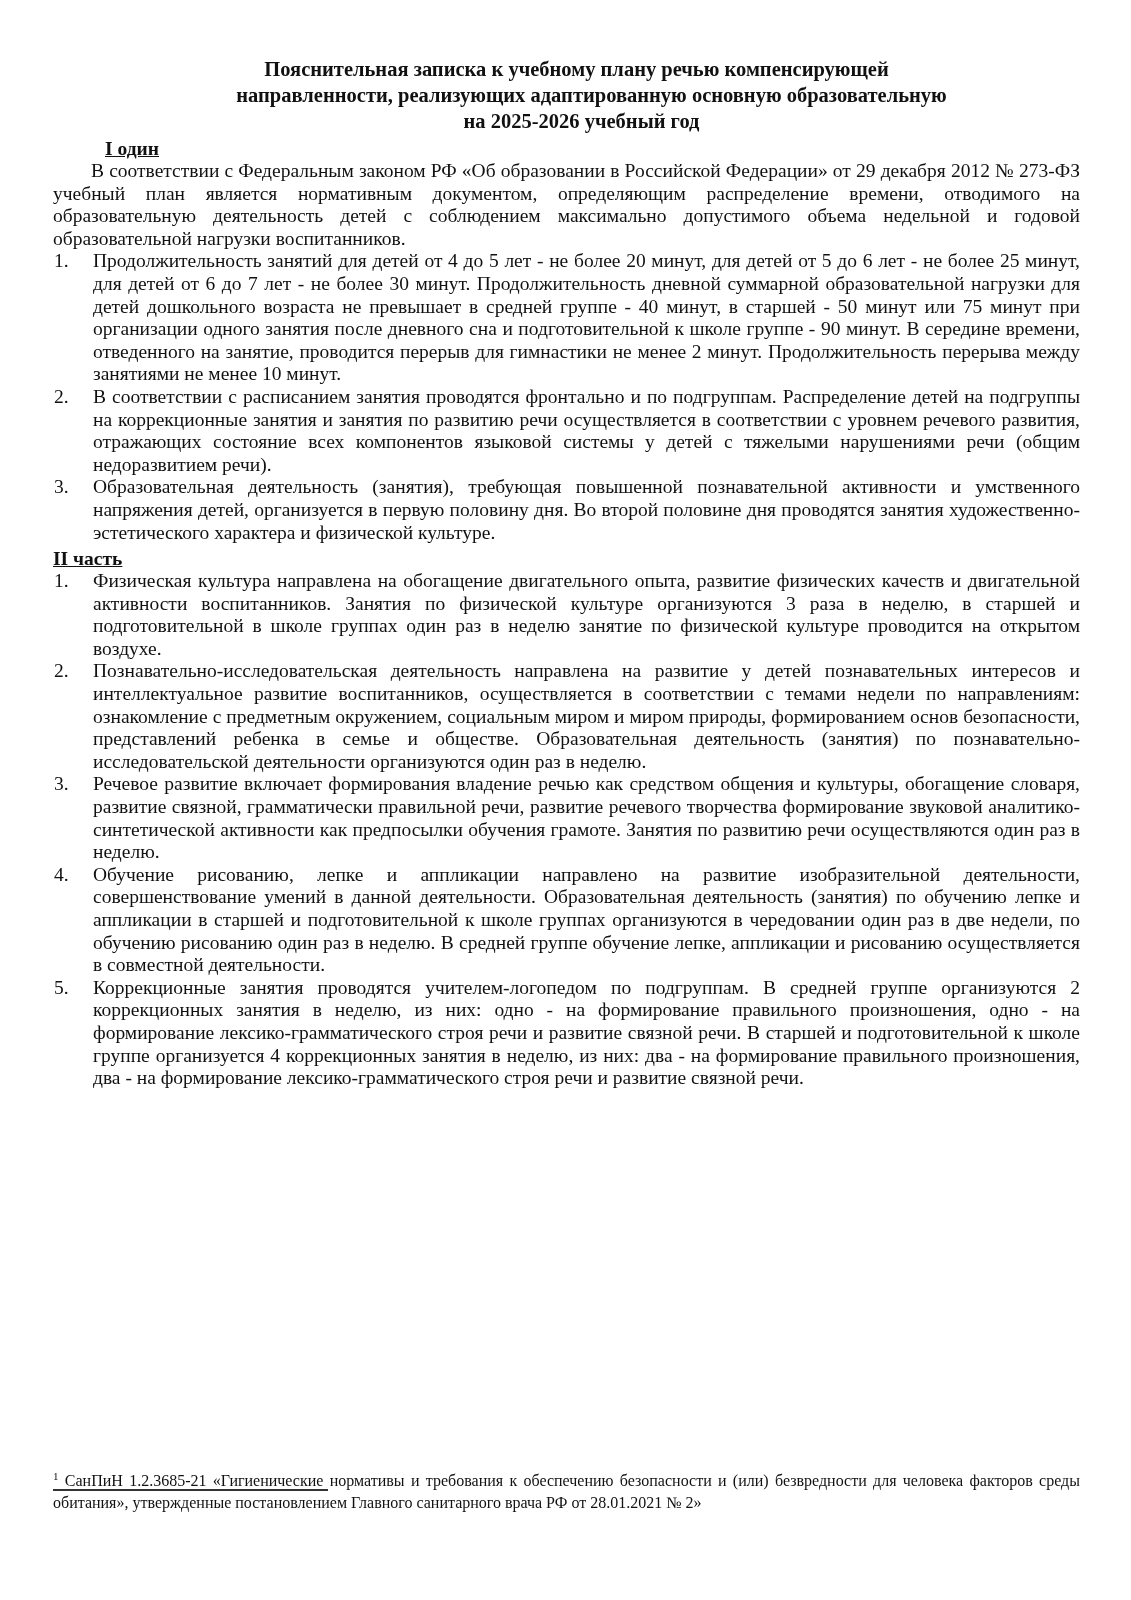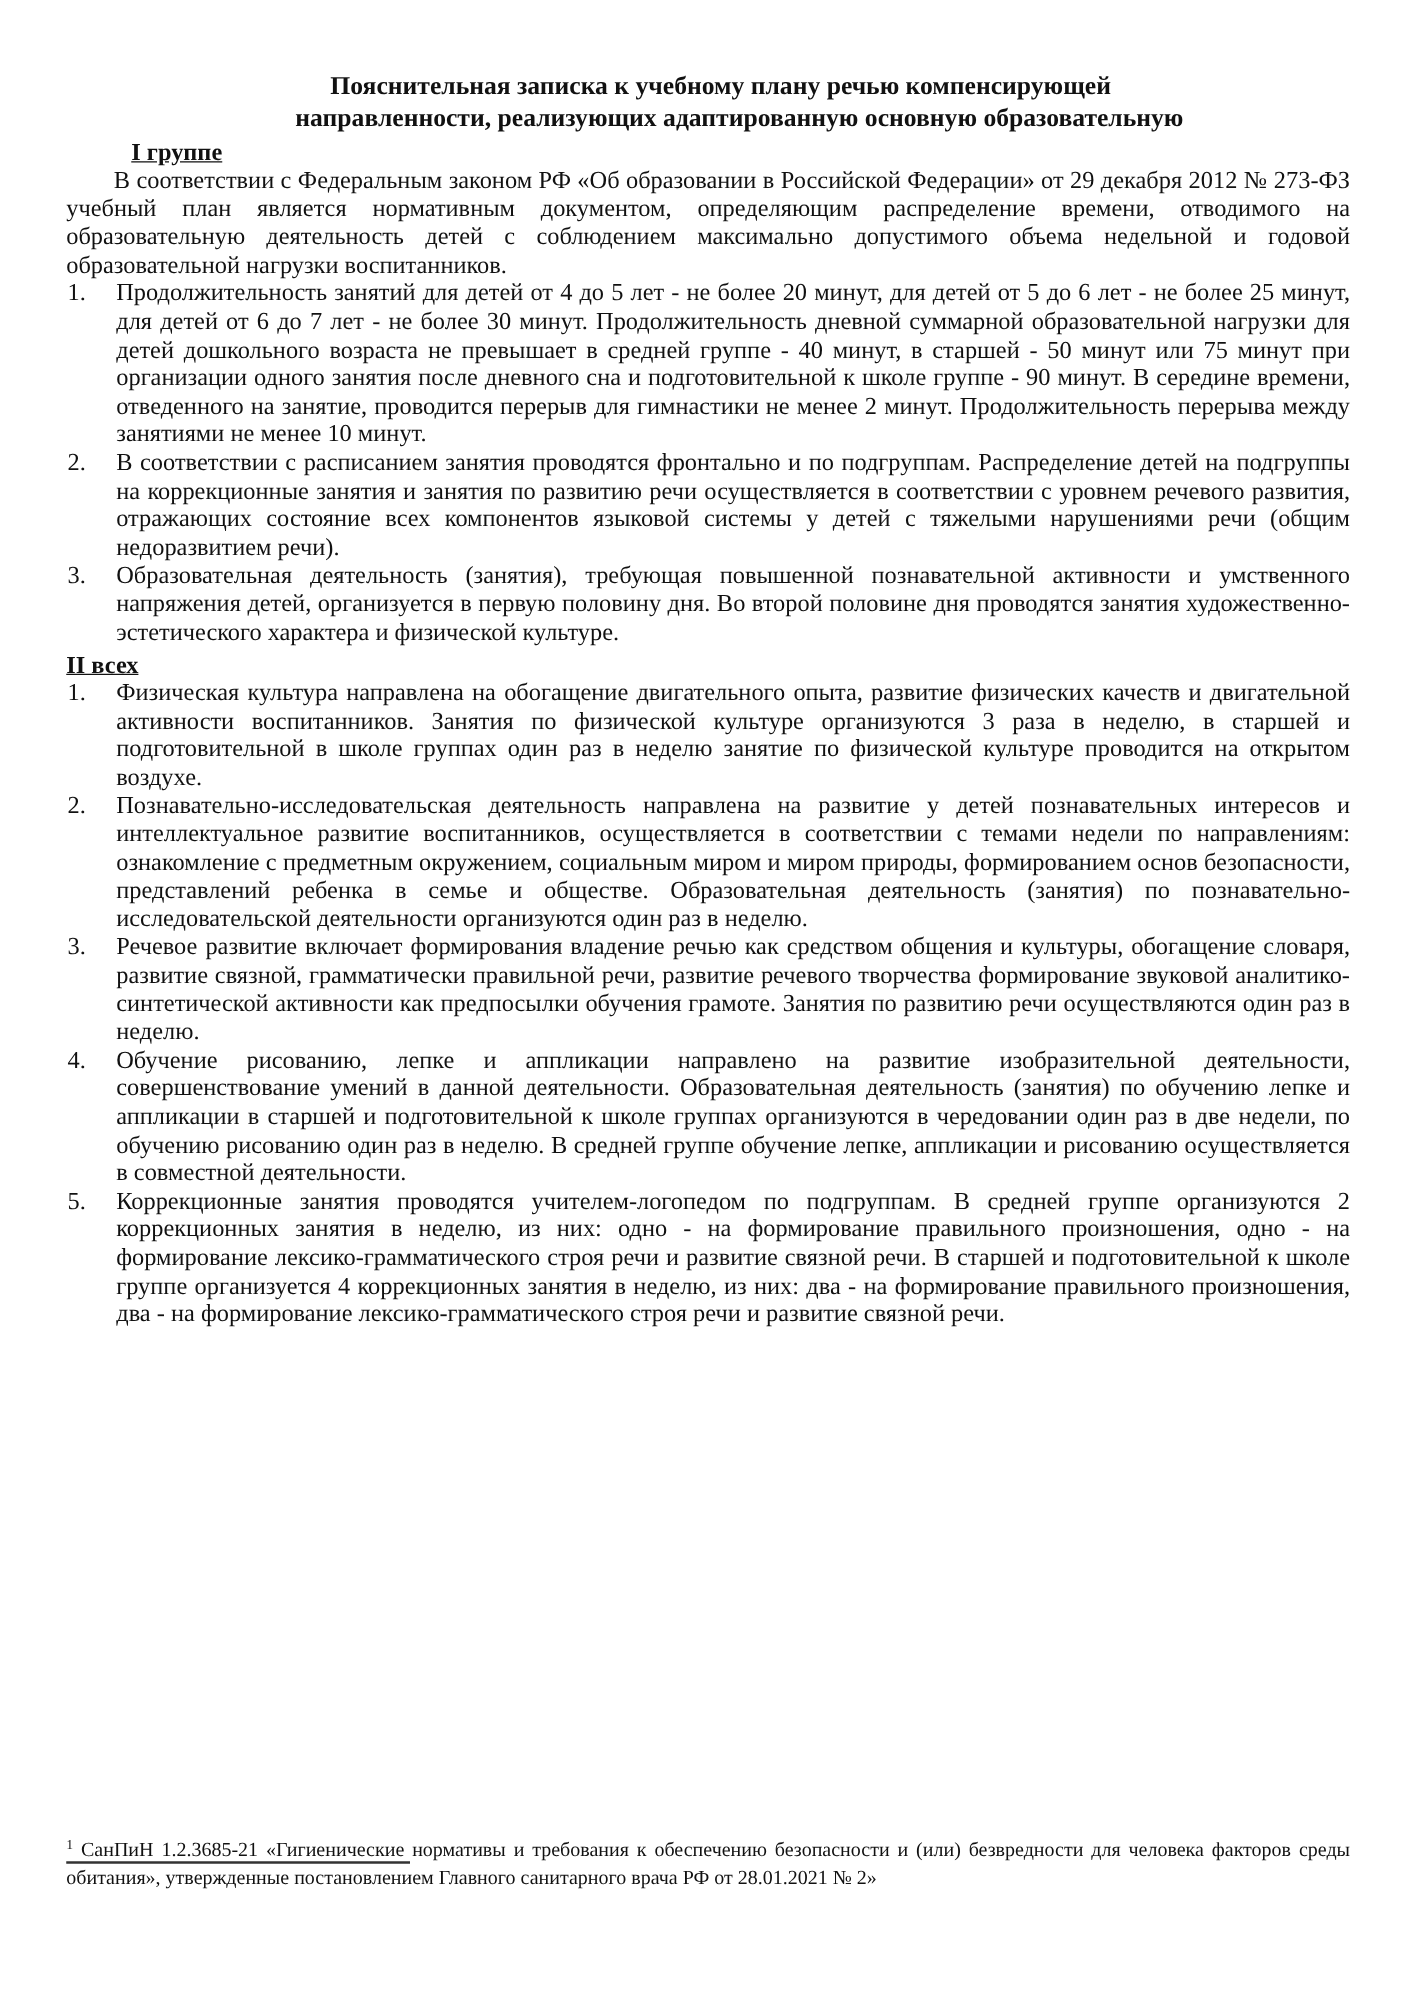--- a/index.html
+++ b/index.html
@@ -23,33 +23,34 @@
   .footnote { position: absolute; left: 53px; top: 1470px; width: 1027px; font-size: 16px; line-height: 22px; text-align: justify; }
   .footnote sup { font-size: 11px; vertical-align: 6px; }
 </style>
 </head>
 <body>
 
 <div class="page">
   <div class="title">
     <div class="t1">Пояснительная записка к учебному плану речью компенсирующей</div>
     <div class="t2">направленности, реализующих адаптированную основную образовательную</div>
+    <div class="t4">на 2025-2026 учебный год</div>
   </div>
 
-  <div class="section-head s1">I группе</div>
+  <div class="section-head s1">I один</div>
 
   <p class="para">В соответствии с Федеральным законом РФ «Об образовании в Российской Федерации» от 29 декабря 2012 № 273-ФЗ учебный план является нормативным документом, определяющим распределение времени, отводимого на образовательную деятельность детей с соблюдением максимально допустимого объема недельной и годовой образовательной нагрузки воспитанников.</p>
 
   <ol class="items">
     <li><span class="num">1.</span><span>Продолжительность занятий для детей от 4 до 5 лет - не более 20 минут, для детей от 5 до 6 лет - не более 25 минут, для детей от 6 до 7 лет - не более 30 минут. Продолжительность дневной суммарной образовательной нагрузки для детей дошкольного возраста не превышает в средней группе - 40 минут, в старшей - 50 минут или 75 минут при организации одного занятия после дневного сна и подготовительной к школе группе - 90 минут. В середине времени, отведенного на занятие, проводится перерыв для гимнастики не менее 2 минут. Продолжительность перерыва между занятиями не менее 10 минут.</span></li>
     <li><span class="num">2.</span><span>В соответствии с расписанием занятия  проводятся  фронтально и по подгруппам. Распределение детей на подгруппы на коррекционные занятия и занятия по развитию речи осуществляется в соответствии с уровнем речевого развития, отражающих состояние всех компонентов языковой системы у детей с тяжелыми нарушениями речи (общим недоразвитием речи).</span></li>
     <li><span class="num">3.</span><span>Образовательная деятельность (занятия), требующая повышенной познавательной активности и умственного напряжения детей, организуется в первую половину дня. Во второй половине дня проводятся занятия художественно-эстетического характера и физической культуре.</span></li>
   </ol>
 
-  <div class="section-head">II всех</div>
+  <div class="section-head">II часть</div>
 
   <ol class="items">
     <li><span class="num">1.</span><span>Физическая культура направлена на обогащение двигательного опыта, развитие физических качеств и двигательной активности воспитанников. Занятия по физической культуре организуются 3 раза в неделю, в старшей и подготовительной  в школе группах  один раз в неделю занятие по физической культуре проводится на открытом воздухе.</span></li>
     <li><span class="num">2.</span><span>Познавательно-исследовательская деятельность направлена на развитие у детей познавательных интересов и интеллектуальное развитие воспитанников, осуществляется в соответствии с темами недели по направлениям: ознакомление с предметным окружением, социальным миром и миром природы, формированием основ безопасности, представлений ребенка в семье и обществе. Образовательная деятельность (занятия) по познавательно-исследовательской деятельности организуются один раз в неделю.</span></li>
     <li><span class="num">3.</span><span>Речевое развитие включает формирования владение речью как средством общения и культуры, обогащение словаря, развитие связной, грамматически правильной речи, развитие речевого творчества формирование звуковой аналитико-синтетической активности как предпосылки обучения грамоте. Занятия по развитию речи осуществляются один  раз в неделю.</span></li>
     <li><span class="num">4.</span><span>Обучение рисованию, лепке и аппликации направлено на развитие изобразительной деятельности, совершенствование умений в данной деятельности. Образовательная деятельность (занятия) по обучению лепке и аппликации в старшей и подготовительной к школе группах организуются в чередовании один раз в две недели, по обучению рисованию один раз в неделю. В средней группе обучение лепке, аппликации и рисованию осуществляется в совместной деятельности.</span></li>
     <li><span class="num">5.</span><span>Коррекционные занятия проводятся учителем-логопедом по подгруппам. В средней группе организуются 2 коррекционных занятия в неделю, из них: одно - на формирование правильного произношения, одно - на формирование лексико-грамматического строя речи и развитие связной речи. В старшей и подготовительной к школе группе организуется 4 коррекционных занятия в неделю, из них: два - на формирование правильного произношения, два - на формирование лексико-грамматического строя речи и развитие связной речи.</span></li>
   </ol>
 </div>
 

